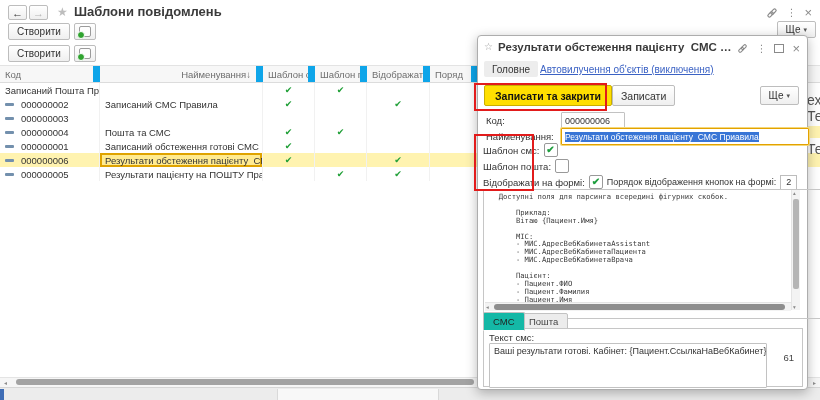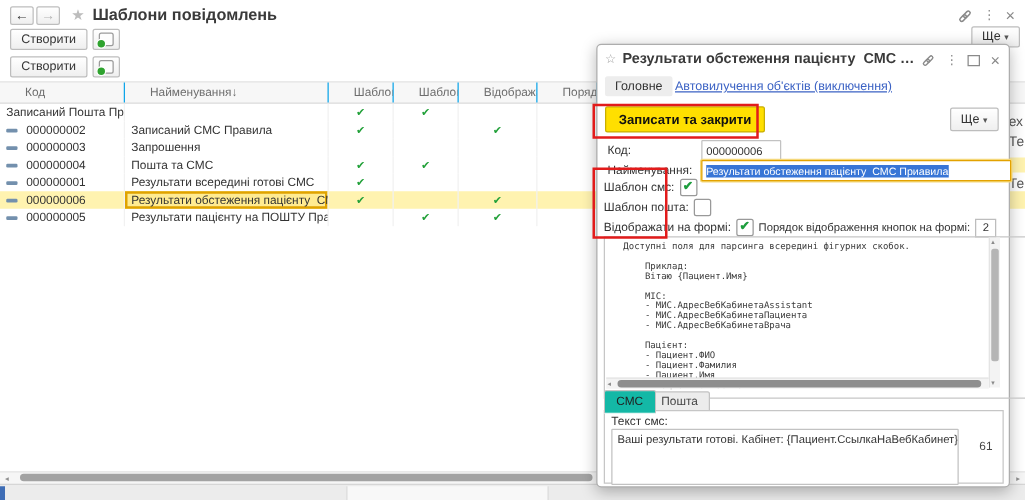--- a/index.html
+++ b/index.html
@@ -22,23 +22,23 @@
        border-radius:50%;background:#2fa32f;border:1px solid #fff}
   
   .winicons{display:flex;align-items:center;gap:8px;color:#8a8a8a}
   .kebab{font-size:10px;line-height:1;color:#8a8a8a}
   .closex{font-size:13px;line-height:1;color:#8a8a8a}
   .maxbox{display:inline-block;width:8px;height:7px;border:1px solid #8a8a8a}
   
   .thead,.trow{display:grid;grid-template-columns:100px 163px 52px 52px 63px 48px;align-items:center}
   .thead{height:16px;background:#f7f7f7;border-top:1px solid #e3e3e3;border-bottom:1px solid #dcdcdc;
          color:#6e6e6e;font-size:9.5px}
-  .thead>div{padding:0 20px;border-right:1px solid #0ea5e9;height:100%;display:flex;align-items:center;
+  .thead>div{padding:0 5px;border-right:7px solid #0ea5e9;height:100%;display:flex;align-items:center;
          white-space:nowrap;overflow:hidden}
-  .thead .name-h{justify-content:flex-start}
+  .thead .name-h{justify-content:flex-end}
   .trow{height:14px;font-size:9.5px;color:#333}
   .trow>div{padding:0 5px;height:100%;display:flex;align-items:center;border-right:1px solid #f1f1f1;
          white-space:pre;overflow:hidden}
   .trow .chk{justify-content:center;color:#21a038;font-size:9px}
   .row-sel{background:#fff3b0}
   .row-sel .name{background:#ffeb91;box-shadow:inset 0 0 0 2px #dfa300}
   .ritem{display:inline-block;width:9px;height:3px;background:#7390ad;border-radius:1px;margin-right:7px;flex:none}
   
   .hscroll{background:#f6f6f6;border-top:1px solid #e4e4e4}
   .hthumb{position:absolute;top:1px;height:6px;background:#a3a3a3;border-radius:3px}
@@ -75,21 +75,21 @@
         color:#3c3c3c;white-space:pre;overflow:hidden;padding:3px 14px 3px 6px}
   .vsb{position:absolute;right:1px;top:1px;bottom:9px;width:8px;background:#f3f3f3;border-left:1px solid #e4e4e4}
   .vthumb{position:absolute;left:1px;right:1px;top:9px;height:75%;background:#b5b5b5;border-radius:2px}
   .hsb-thumb{position:absolute;left:9px;right:6px;top:1px;height:6px;background:#8e8e8e;border-radius:3px}
   .tinyarr{position:absolute;font-size:5.5px;color:#8a8a8a}
   .tab{position:absolute;height:15px;border:1px solid #c2c2c2;background:#ececec;font-size:9.5px;
        display:flex;align-items:center;padding:0 9px;border-radius:2px 2px 0 0;color:#444}
   .tab-active{background:#14b8a6;height:17px;z-index:3;border-bottom-color:#fff;color:#222}
   .panel{position:absolute;left:5px;top:292px;width:318px;height:57px;border:1px solid #c6c6c6;z-index:2;background:#fff}
   .ann{position:absolute;border:2px solid #e21b1b;z-index:50;pointer-events:none}
-  .frag{position:absolute;font-size:11px;color:#555;white-space:nowrap}
+  .frag{position:absolute;font-size:14px;color:#555;white-space:nowrap}
   .link-svg{display:block;transform:rotate(-45deg)}
 </style>
 </head>
 <body>
 
 <div class="abs" style="left:0;top:0;width:820px;height:400px">
 
   <div class="abs" style="left:8px;top:5px;display:flex;gap:2px">
     <button class="btn navbtn">←</button>
     <button class="btn navbtn nav-fwd">→</button>
@@ -151,37 +151,36 @@
     <div class="trow">
       <div><span class="ritem"></span><span>000000002</span></div>
       <div class="name">Записаний СМС Правила</div>
       <div class="chk">✔</div>
       <div class="chk"></div>
       <div class="chk">✔</div>
       <div></div>
     </div>
     <div class="trow">
       <div><span class="ritem"></span><span>000000003</span></div>
-      <div class="name">Запрошення</div>
       <div class="chk"></div>
       <div class="chk"></div>
       <div class="chk"></div>
       <div></div>
     </div>
     <div class="trow">
       <div><span class="ritem"></span><span>000000004</span></div>
       <div class="name">Пошта та СМС</div>
       <div class="chk">✔</div>
       <div class="chk">✔</div>
       <div class="chk"></div>
       <div></div>
     </div>
     <div class="trow">
       <div><span class="ritem"></span><span>000000001</span></div>
-      <div class="name">Результати всередині готові СМС</div>
+      <div class="name">Записаний обстеження готові СМС</div>
       <div class="chk">✔</div>
       <div class="chk"></div>
       <div class="chk"></div>
       <div></div>
     </div>
     <div class="trow row-sel">
       <div><span class="ritem"></span><span>000000006</span></div>
       <div class="name">Результати обстеження пацієнту  СМС Приавила</div>
       <div class="chk">✔</div>
       <div class="chk"></div>
@@ -229,20 +228,21 @@
     </span>
     <span class="kebab">⋮</span>
     <span class="maxbox"></span>
     <span class="closex">×</span>
   </div>
 
   <div class="chip">Головне</div>
   <a class="dlg-link">Автовилучення об'єктів (виключення)</a>
 
   <button class="ybtn">Записати та закрити</button>
+  <button class="btn savebtn">Записати</button>
   <button class="btn dlg-more">
     <span>Ще</span>
       <span class="arr">▾</span>
   </button>
 
   <div class="flabel" style="left:8px;top:79px">Код:</div>
   <div class="field" style="left:83px;top:76px;width:56px;height:15px">000000006</div>
 
   <div class="flabel" style="left:8px;top:95px">Найменування:</div>
   <div class="field name-field" style="left:83px;top:92px;width:240px;height:15px;font-size:8.5px">

